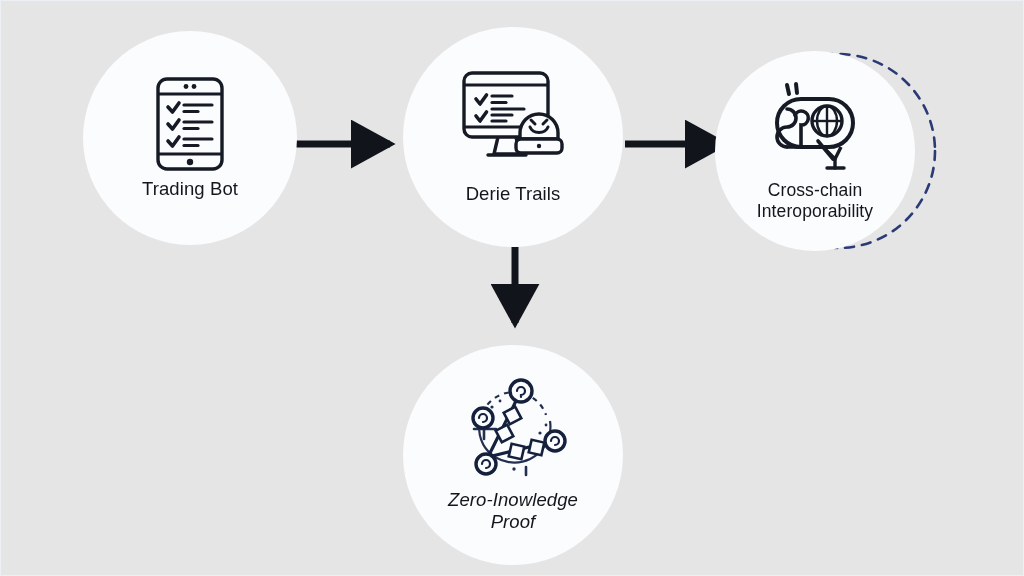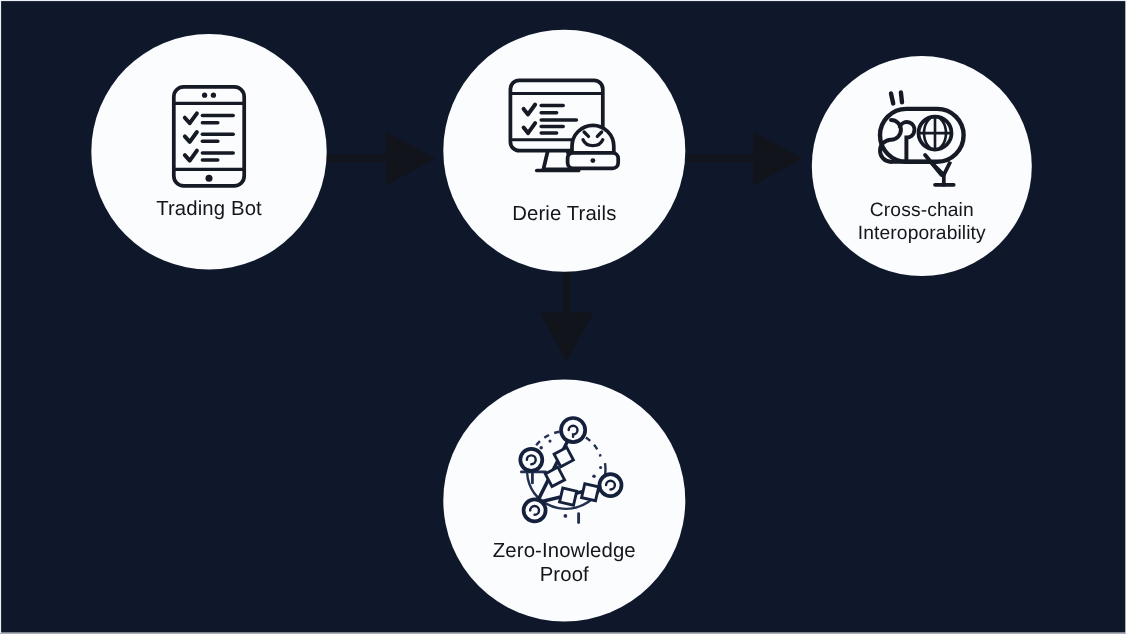--- a/index.html
+++ b/index.html
@@ -10,21 +10,21 @@
     width: 1024px;
     height: 576px;
     background: #ffffff;
     font-family: "Liberation Sans", sans-serif;
     overflow: hidden;
   }
   #canvas {
     position: relative;
     width: 1024px;
     height: 576px;
-    background: #0f172a;
+    background: #e5e5e5;
     box-sizing: border-box;
     border: 1px solid #eceff4;
     overflow: hidden;
   }
   .flow-svg {
     position: absolute;
     top: 0;
     left: 0;
     width: 1024px;
     height: 576px;
@@ -68,37 +68,37 @@
     left: 402px;
     top: 26px;
     width: 220px;
     height: 220px;
   }
   #node-derie-trails .node-icon { margin-bottom: 8px; }
   #node-derie-trails .node-label { font-size: 18.5px; margin-top: 12px; }
 
   
   #node-cross-chain {
-    left: 737px;
+    left: 714px;
     top: 50px;
     width: 200px;
     height: 200px;
   }
   #node-cross-chain .node-icon { margin-bottom: 7px; }
   #node-cross-chain .node-label { font-size: 17.5px; }
 
   
   #node-zero-knowledge {
     left: 402px;
     top: 344px;
     width: 220px;
     height: 220px;
   }
   #node-zero-knowledge .node-icon { margin-bottom: 8px; }
-  #node-zero-knowledge .node-label { font-size: 18.5px; }
+  #node-zero-knowledge .node-label { font-size: 18.5px; font-style: italic; }
 </style>
 </head>
 <body>
 
 <div id="canvas">
 
   <svg class="flow-svg" viewBox="0 0 1024 576">
     <defs>
       <marker id="arrowhead" markerWidth="7" markerHeight="7" refX="5.6" refY="3.5" orient="auto" markerUnits="strokeWidth">
         <path d="M0,0 L6.4,3.5 L0,7 Z" fill="#12141c"></path>

